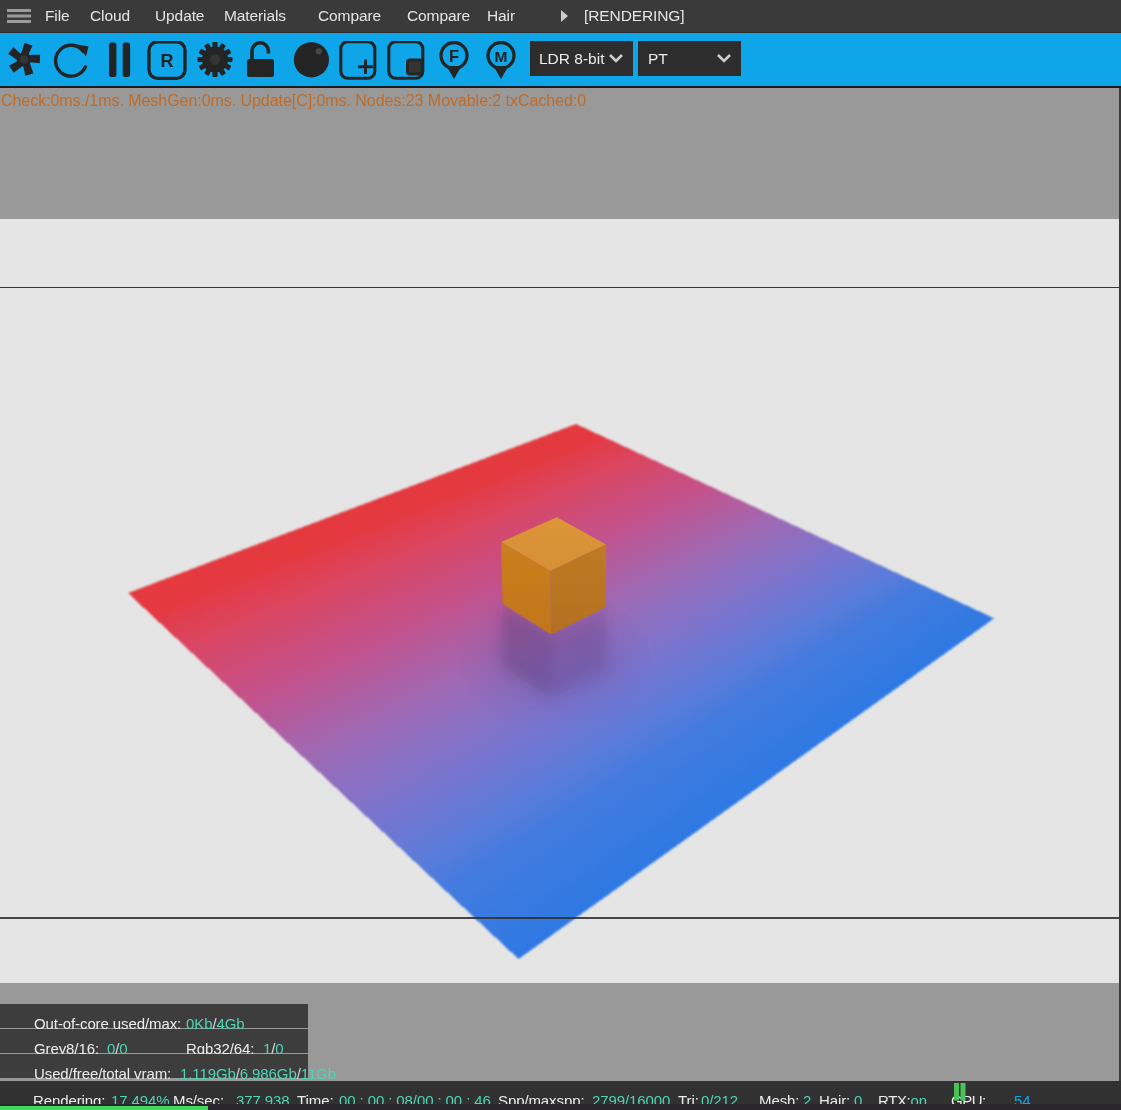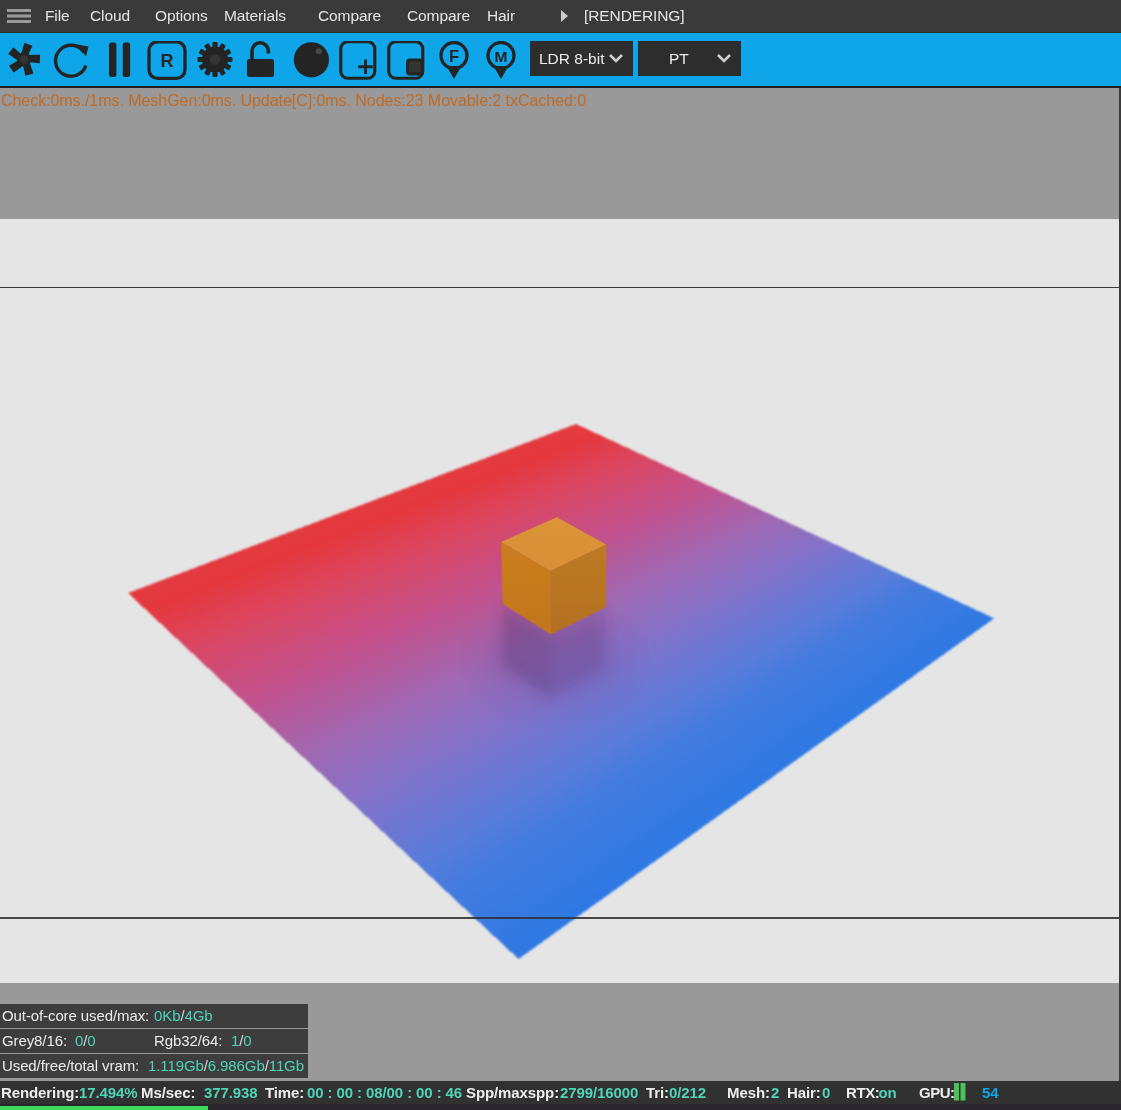--- a/index.html
+++ b/index.html
@@ -23,38 +23,38 @@
   #viewport{left:0;top:288px;width:1121px;height:695px;background:#e5e5e5;overflow:hidden;}
   #plane{position:absolute;left:0;top:0;width:1000px;height:1000px;
      transform-origin:0 0;
      transform:translateY(-288px) matrix3d(0.16835635,0.03892047,0,-0.00025130,-0.47810507,0.02952886,0,-0.00023520,0,0,1,0,576,424,0,1);
      background:linear-gradient(to right,#e33a40 0%,#e4383e 7%,#db4560 20%,#c2528d 39%,#9d6ab5 56%,#7b74cd 70%,#5a7cda 81%,#437bde 87%,#3079e3 99%,#2e79e6 100%);}
   #line2{left:0;top:916.5px;width:1121px;height:2px;background:rgba(48,48,48,0.88);}
   #vline{left:1119px;top:88px;width:2px;height:994px;background:#3a3a3a;}
   
   #grayBot{left:0;top:983px;width:1121px;height:98px;background:#999999;}
   .orow{position:absolute;left:0;width:308px;height:24px;background:#3d3d3d;color:#ececec;font-size:15px;line-height:24px;letter-spacing:-0.1px;}
-  .sp{position:absolute;top:0;white-space:pre;}
+  .sp{position:absolute;top:8px;white-space:pre;margin-left:32px;}
   .tl{color:#4fd4b6;}
   .ws{color:#d9d9d9;}
-  #statusbar{left:0;top:1081px;width:1121px;height:22.5px;background:#313131;color:#ececec;font-size:15px;line-height:23px;letter-spacing:-0.1px;font-weight:bold;}
+  #statusbar{left:0;top:1081px;width:1121px;height:22.5px;background:#313131;color:#ececec;font-size:15px;line-height:23px;letter-spacing:-0.1px;}
   #progress{left:0;top:1103.5px;width:1121px;height:6.5px;background:#28262c;}
   #pgreen{position:absolute;left:0;top:2px;width:208px;height:4.5px;background:#41d75b;}
 </style>
 </head>
 <body>
   <div class="abs" id="menubar">
     <svg class="abs" style="left:7px;top:9px" width="24" height="14" viewBox="0 0 24 14">
       <rect x="0" y="0" width="24" height="3" fill="#9a9a9a"></rect>
       <rect x="0" y="5.5" width="24" height="3" fill="#9a9a9a"></rect>
       <rect x="0" y="11" width="24" height="3" fill="#9a9a9a"></rect>
     </svg>
     <span class="mi" style="left:45px">File</span>
     <span class="mi" style="left:90px">Cloud</span>
-    <span class="mi" style="left:155px">Options</span>
+    <span class="mi" style="left:155px">Update</span>
     <span class="mi" style="left:224px">Materials</span>
     <span class="mi" style="left:318px">Compare</span>
     <span class="mi" style="left:407px">Compare</span>
     <span class="mi" style="left:487px">Hair</span>
     <svg class="abs" style="left:560px;top:10px" width="8" height="12" viewBox="0 0 8 12">
       <path d="M1 0 L8 6 L1 12 Z" fill="#cccccc"></path>
     </svg>
     <span class="mi" style="left:584px">[RENDERING]</span>
   </div>
 
@@ -139,21 +139,21 @@
     <svg style="left:486px;top:8px" width="32" height="40" viewBox="0 0 32 40">
       <circle cx="15" cy="14.5" r="13" stroke="#242424" stroke-width="3.3" fill="none"></circle>
       <path d="M7.5 25 L22.5 25 L15 38 Z" fill="#242424"></path>
       <text x="15" y="20.5" font-family="Liberation Sans" font-size="15.5" font-weight="bold" fill="#242424" text-anchor="middle">M</text>
     </svg>
     <div class="dd" style="left:530px;width:103px;"><span style="margin-left:9px">LDR 8-bit</span>
       <svg style="position:absolute;right:10px;top:13px" width="14" height="9" viewBox="0 0 14 9">
         <path d="M1 1 L7 7 L13 1" stroke="#cfcfcf" stroke-width="2.6" fill="none"></path>
       </svg>
     </div>
-    <div class="dd" style="left:638px;width:103px;"><span style="margin-left:31px">PT</span>
+    <div class="dd" style="left:638px;width:103px;"><span style="margin-left:10px">PT</span>
       <svg style="position:absolute;right:10px;top:13px" width="14" height="9" viewBox="0 0 14 9">
         <path d="M1 1 L7 7 L13 1" stroke="#cfcfcf" stroke-width="2.6" fill="none"></path>
       </svg>
     </div>
   </div>
   <div class="abs" id="tbline"></div>
 
   <div class="abs" id="grayTop">
     <div id="statsOrange">Check:0ms./1ms. MeshGen:0ms. Update[C]:0ms. Nodes:23 Movable:2 txCached:0</div>
   </div>

